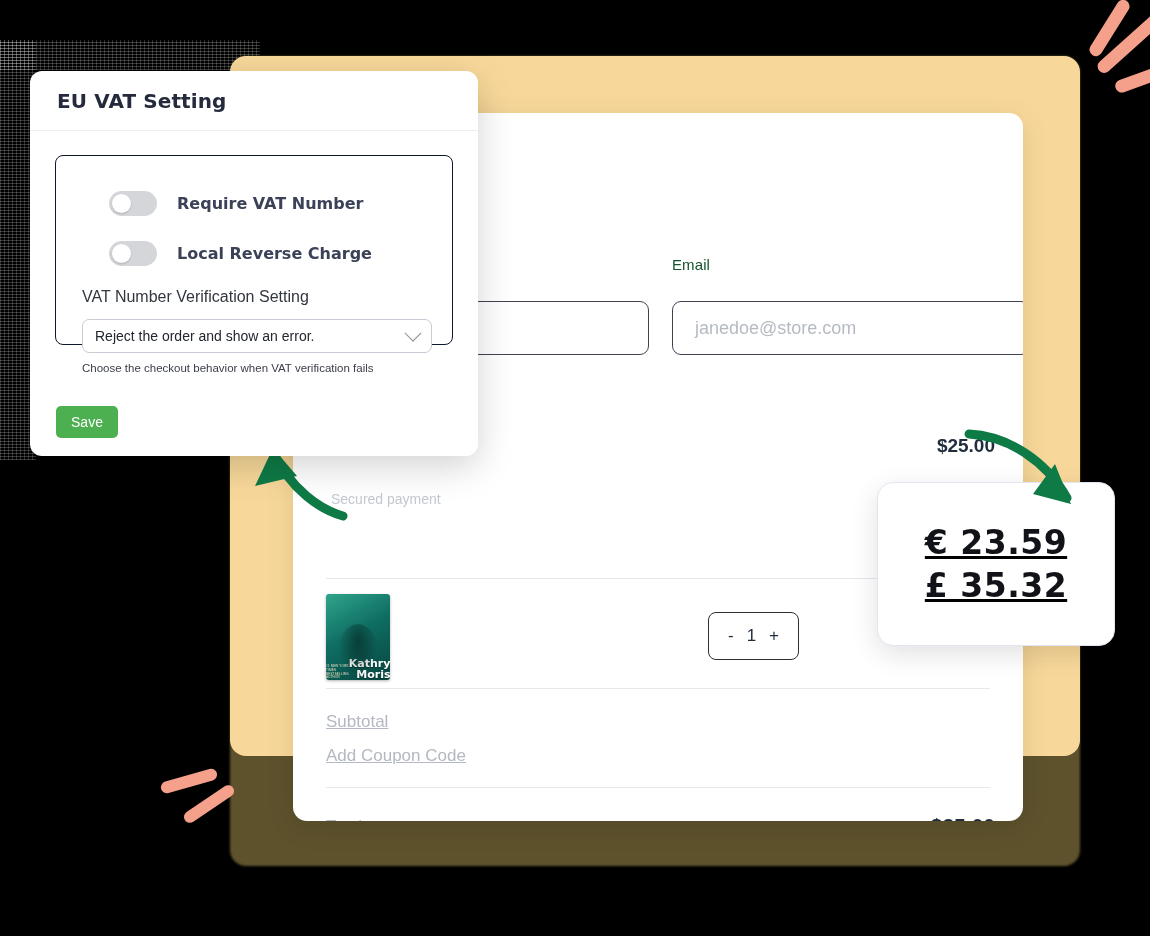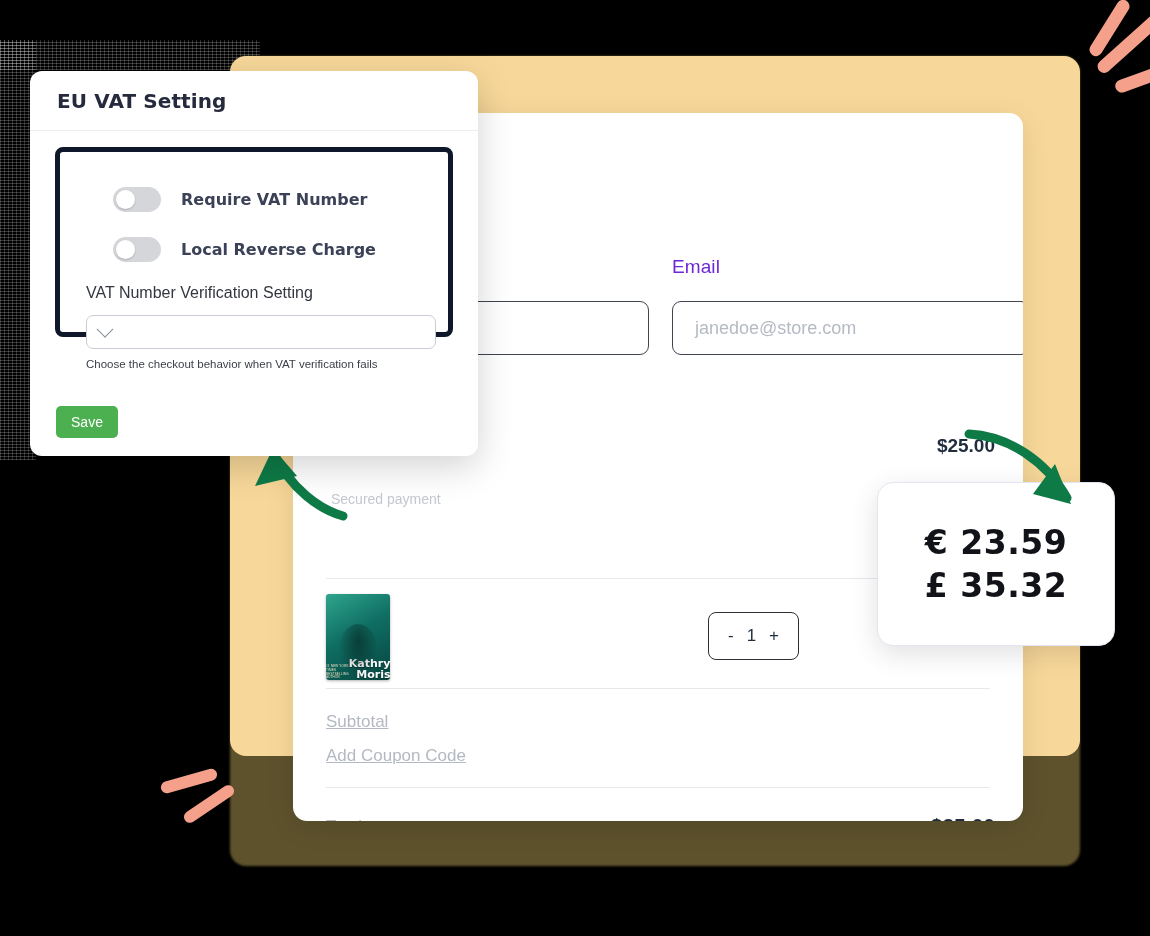--- a/index.html
+++ b/index.html
@@ -58,22 +58,22 @@
     left: 293px; top: 113px;
     width: 730px; height: 708px;
     background: #ffffff;
     border-radius: 14px;
     box-shadow: 0 6px 28px rgba(0,0,0,0.10);
     z-index: 5;
     overflow: hidden;
   }
   .field-label {
     position: absolute;
-    font-size: 19px;
-    color: #6d28d9;
+    font-size: 15px;
+    color: #14532d;
     letter-spacing: .1px;
   }
   .text-input {
     position: absolute;
     border: 1.4px solid #3f4550;
     border-radius: 9px;
     background: #fff;
     box-sizing: border-box;
     display: flex;
     align-items: center;
@@ -174,20 +174,21 @@
     left: 877px; top: 482px;
     width: 236px; height: 162px;
     background: #ffffff;
     border: 1px solid #e3e6f2;
     border-radius: 16px;
     box-shadow: 0 8px 28px rgba(0,0,0,0.12);
     z-index: 11;
     display: flex; flex-direction: column;
     align-items: center; justify-content: center;
     gap: 4px;
+    text-decoration: underline;
   }
   #currency-card .cur-line {
     font-family: "DejaVu Sans", sans-serif;
     font-size: 33px; font-weight: 700; color: #111318;
     letter-spacing: .5px;
   }
 
   
   #vat-modal {
     position: absolute;
@@ -205,23 +206,23 @@
     display: flex; align-items: center;
     padding-left: 27px;
     box-sizing: border-box;
   }
   #vat-modal-title {
     font-family: "DejaVu Sans", sans-serif;
     font-size: 20px; font-weight: 700; color: #252a3d;
     letter-spacing: .1px;
   }
   #vat-inner-card {
-    position: absolute; left: 25px; top: 76px;
+    position: absolute; left: 25px; top: 84px;
     width: 398px; height: 190px;
-    border: 5px solid #0f172a;
+    border: 1px solid #0f172a;
     border-radius: 8px;
     box-sizing: border-box;
     background: #fff;
   }
   .toggle-row {
     position: absolute; left: 53px;
     display: flex; align-items: center; gap: 20px;
   }
   #toggle-row-1 { top: 35px; }
   #toggle-row-2 { top: 85px; }
@@ -392,20 +393,21 @@
       <div class="toggle-row" id="toggle-row-2">
         <div class="toggle">
           <div class="knob"></div>
         </div>
         <div class="toggle-label">Local Reverse Charge</div>
       </div>
 
       <div id="vat-fail-label">VAT Number Verification Setting</div>
 
       <div id="vat-select">
+        <span class="sel-text">Reject the order and show an error.</span>
         <span class="chev"></span>
       </div>
 
       <div id="vat-help">Choose the checkout behavior when VAT verification fails</div>
     </div>
 
     <div id="save-button">Save</div>
   </div>
 
 </div>

